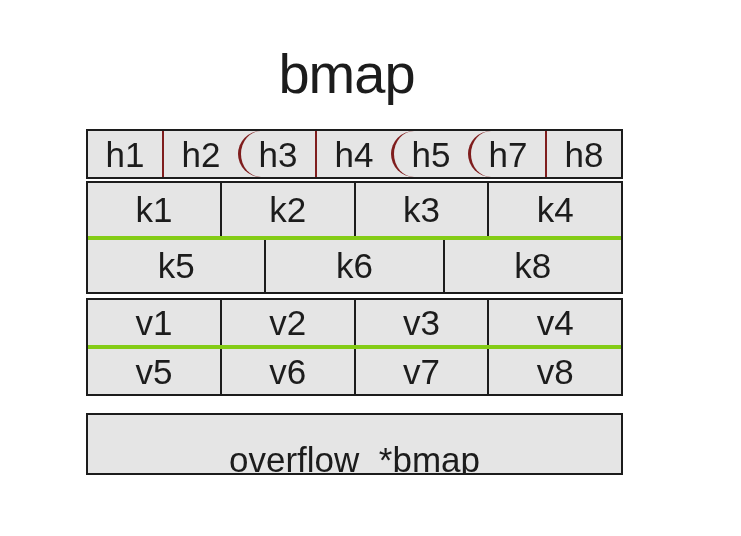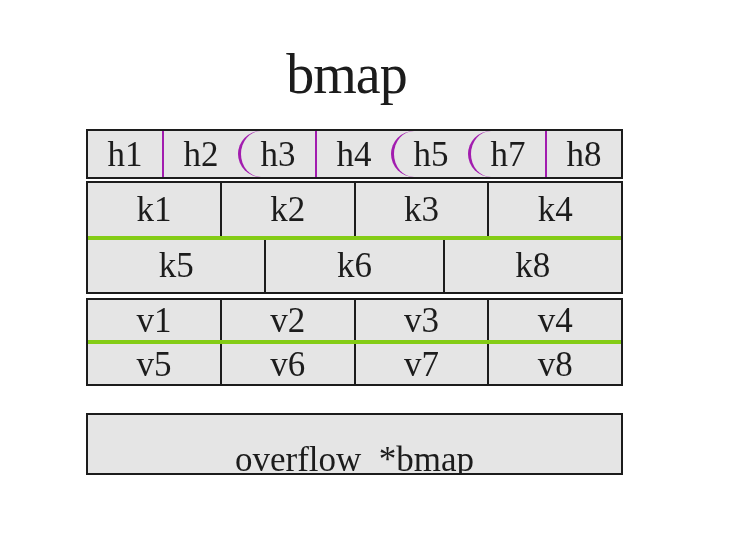--- a/index.html
+++ b/index.html
@@ -5,21 +5,21 @@
   html, body {
     margin: 0;
     padding: 0;
     background: #ffffff;
   }
   .stage {
     position: relative;
     width: 741px;
     height: 536px;
     background: #ffffff;
-    font-family: Liberation Serif, serif;
+    font-family: Liberation Sans, sans-serif;
     color: #1c1c1c;
     overflow: hidden;
   }
   .title {
     position: absolute;
     left: 78px;
     top: 42px;
     width: 537px;
     text-align: center;
     font-size: 56px;
@@ -30,34 +30,34 @@
   .box {
     position: absolute;
     left: 86px;
     width: 537px;
     box-sizing: border-box;
     border: 2px solid #1c1c1c;
     background: #e5e5e5;
   }
   .box-tophash { top: 129px; height: 50px; display: flex; }
   .box-keys    { top: 181px; height: 113px; }
-  .box-values  { top: 298px; height: 88px; }
+  .box-values  { top: 298px; height: 98px; }
   .box-overflow{ top: 413px; height: 62px; display: flex; }
 
   .cell {
     display: flex;
     align-items: center;
     justify-content: center;
     font-size: 35px;
     line-height: 1;
     white-space: pre;
     overflow: hidden;
   }
   .box-tophash .cell { flex: 1 1 0; }
-  .box-tophash .cell + .cell { border-left: 2px solid #a21caf; }
+  .box-tophash .cell + .cell { border-left: 2px solid #7f1d1d; }
   .box-tophash .cell.group-start { border-left-width: 3px; border-radius: 23px; }
 
   .grid2x4 {
     display: flex;
     flex-direction: column;
     height: 100%;
     justify-content: center;
   }
   .grid2x4 .row { flex: 1 1 0; display: flex; }
   .grid2x4 .row + .row { border-top: 4px solid #84cc16; }

